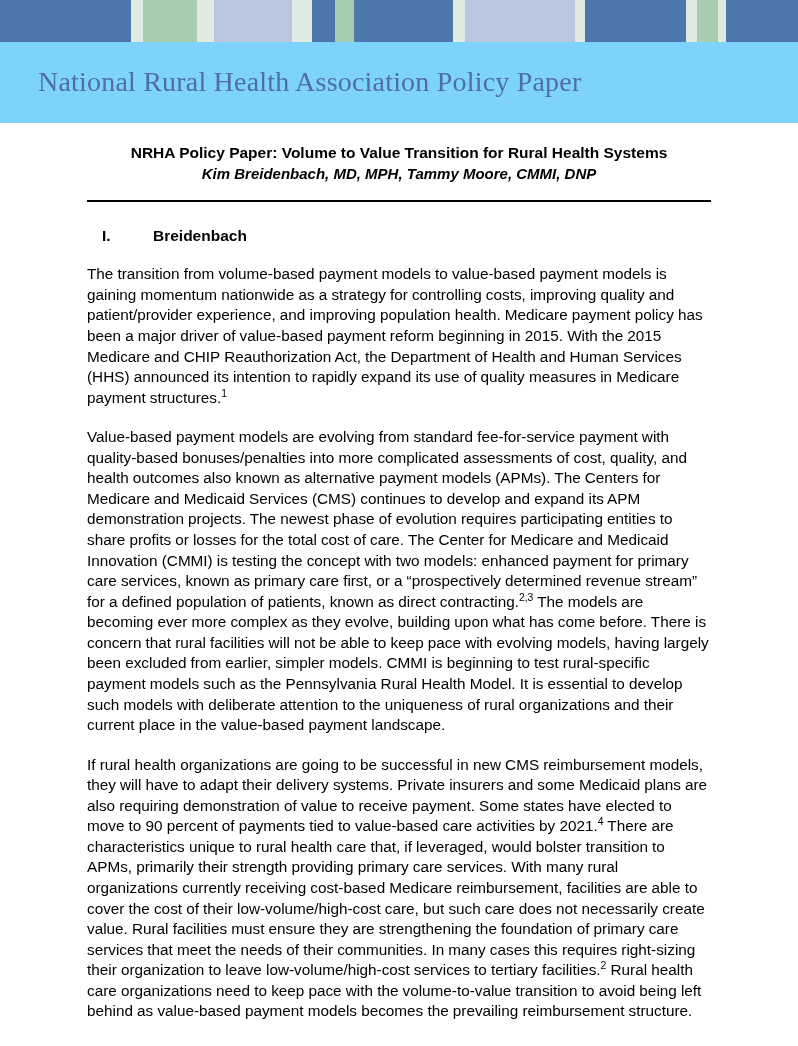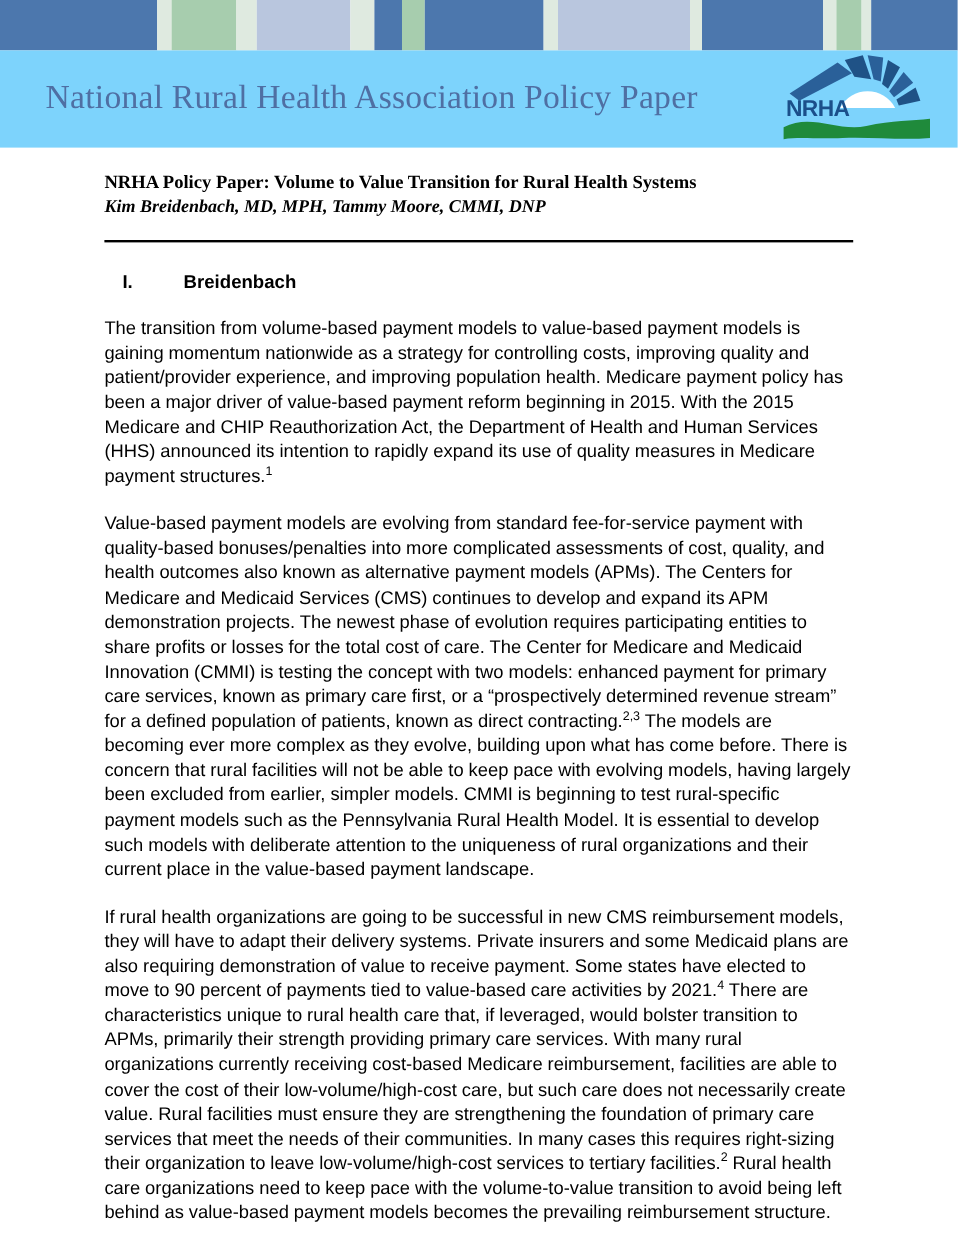--- a/index.html
+++ b/index.html
@@ -60,22 +60,21 @@
 
   
   .doc {
     position: absolute;
     top: 123px;
     left: 0;
     width: 798px;
   }
   .title-block {
     margin: 0 87px 0 87px;
-    text-align: left;
-    font-family: Liberation Serif, serif;
+    text-align: center;
   }
   .doc-title {
     font-size: 15.5px;
     font-weight: bold;
     line-height: 1.32;
     margin: 20px 0 0 0;
   }
   .doc-authors {
     font-size: 15px;
     font-style: italic;
@@ -140,39 +139,20 @@
     <div class="stripe" style="background: rgb(76, 119, 173); width: 101px;"></div>
     <div class="stripe" style="background: rgb(223, 234, 224); width: 11px;"></div>
     <div class="stripe" style="background: rgb(167, 205, 174); width: 21px;"></div>
     <div class="stripe" style="background: rgb(223, 234, 224); width: 8px;"></div>
     <div class="stripe" style="background: rgb(76, 119, 173); width: 72px;"></div>
   </div>
 
 <div class="masthead">
   <div class="masthead-title">National Rural Health Association Policy Paper</div>
 
-  <div class="logo">
-    <svg viewBox="0 0 124 74" xmlns="http://www.w3.org/2000/svg" aria-hidden="true">
-      <g>
-
-        <path d="M6 34 L46 8 L58 17 L14 40 Z" fill="#2a6099"></path>
-        <path d="M52 6 L67 2 L74 22 L60 20 Z" fill="#1f5286"></path>
-        <path d="M71 2 L84 4 L82 24 L76 22 Z" fill="#2a6099"></path>
-        <path d="M88 6 L98 12 L88 30 L83 26 Z" fill="#1f5286"></path>
-        <path d="M101 16 L109 25 L93 37 L89 32 Z" fill="#2a6099"></path>
-        <path d="M111 29 L115 40 L97 44 L95 39 Z" fill="#1f5286"></path>
-
-        <path d="M48 46 A26 26 0 0 1 94 46 Z" fill="#ffffff"></path>
-      </g>
-      <text x="3" y="53" font-family="Liberation Sans, sans-serif" font-size="19" font-weight="bold" fill="#1b4f8a" letter-spacing="-0.5">NRHA</text>
-      <g>
-        <path d="M1 62 C24 50, 46 66, 70 61 C92 56, 108 57, 123 55 L123 71 C100 73, 74 70, 50 71 C28 72, 14 70, 1 72 Z" fill="#1f8a3b"></path>
-      </g>
-    </svg>
-  </div>
 </div>
 
 <div class="doc">
   <div class="title-block">
     <div class="doc-title">NRHA Policy Paper: Volume to Value Transition for Rural Health Systems</div>
     <div class="doc-authors">Kim Breidenbach, MD, MPH, Tammy Moore, CMMI, DNP</div>
   </div>
 
   <hr class="rule">
 

